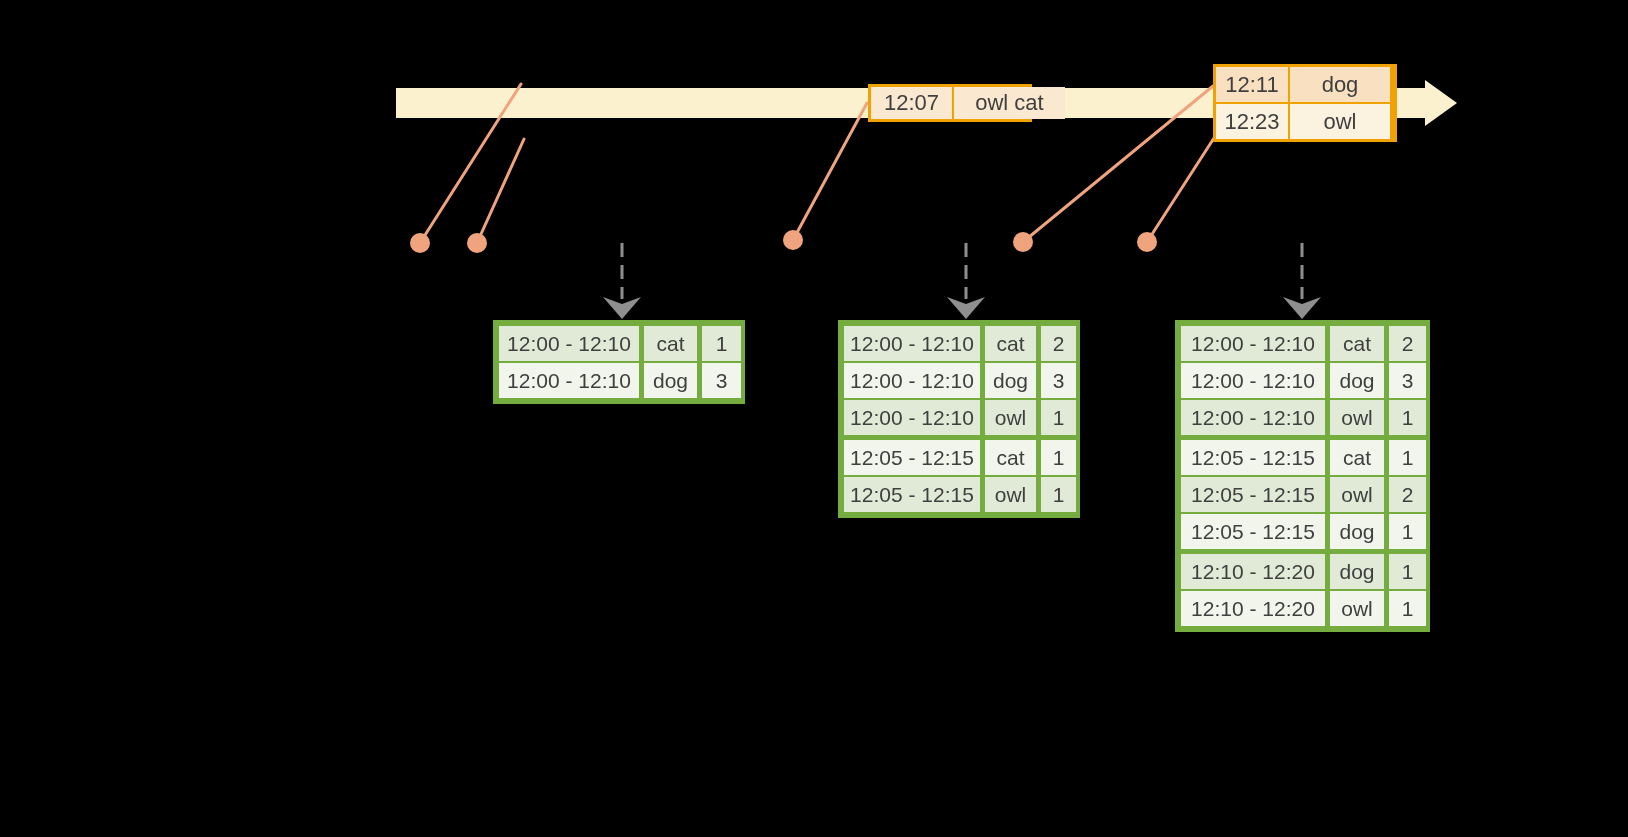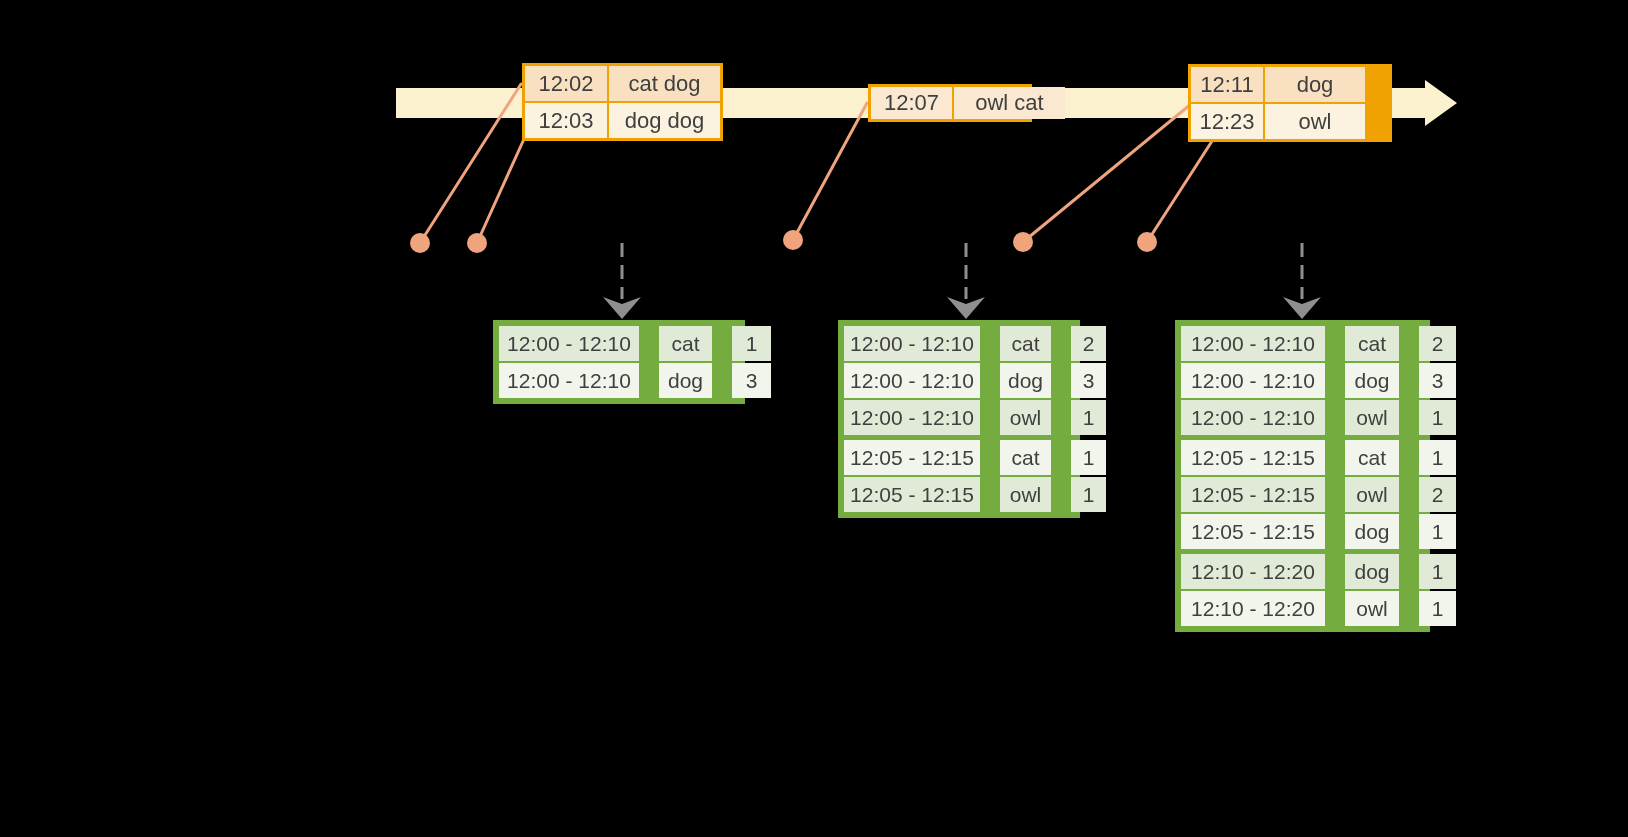--- a/index.html
+++ b/index.html
@@ -33,21 +33,21 @@
     height:35px;display:flex;align-items:center;justify-content:center;
     font-size:22px;
   }
   .etable.single .cell{height:32px;}
 
   
   .gtable{
     position:absolute;background:var(--green);padding:6px;
     display:flex;flex-direction:column;row-gap:2px;box-sizing:border-box;
   }
-  .grow{display:grid;grid-template-columns:var(--cols);column-gap:20px;}
+  .grow{display:grid;grid-template-columns:var(--cols);column-gap:5px;}
   .grow.break{margin-top:3px;}
   .gtable .cell{
     height:35px;display:flex;align-items:center;justify-content:center;
     font-size:21px;
   }
   .tone-peach{background:var(--peach);}
   .tone-cream{background:var(--cream);}
   .tone-peachlight{background:var(--peachlight);}
   .tone-dark{background:var(--green_row_dark);}
   .tone-light{background:var(--green_row_light);}
@@ -80,37 +80,27 @@
     <g>
       <line class="tshaft" x1="966" y1="243" x2="966" y2="299"></line>
       <path class="thead" d="M947,297 L966,304 L985,297 L966,319 Z"></path>
     </g>
     <g>
       <line class="tshaft" x1="1302" y1="243" x2="1302" y2="299"></line>
       <path class="thead" d="M1283,297 L1302,304 L1321,297 L1302,319 Z"></path>
     </g>
   </svg>
 
-  <div class="etable" id="etable-0" style="left:522px;top:63px;width:201px;--cols:82px 111px">
-      <div class="erow">
-        <div class="cell tone-peach">12:02</div>
-        <div class="cell tone-peach">cat dog</div>
-      </div>
-      <div class="erow">
-        <div class="cell tone-cream">12:03</div>
-        <div class="cell tone-cream">dog dog</div>
-      </div>
-    </div>
   <div class="etable single" id="etable-1" style="left:868px;top:84px;width:164px;--cols:81px 111px">
       <div class="erow">
         <div class="cell tone-peachlight">12:07</div>
         <div class="cell tone-peachlight">owl cat</div>
       </div>
     </div>
-  <div class="etable" id="etable-2" style="left:1188px;top:64px;width:204px;--cols:72px 100px">
+  <div class="etable" id="etable-2" style="left:1213px;top:64px;width:184px;--cols:72px 100px">
       <div class="erow">
         <div class="cell tone-peach">12:11</div>
         <div class="cell tone-peach">dog</div>
       </div>
       <div class="erow">
         <div class="cell tone-cream">12:23</div>
         <div class="cell tone-cream">owl</div>
       </div>
     </div>
 

